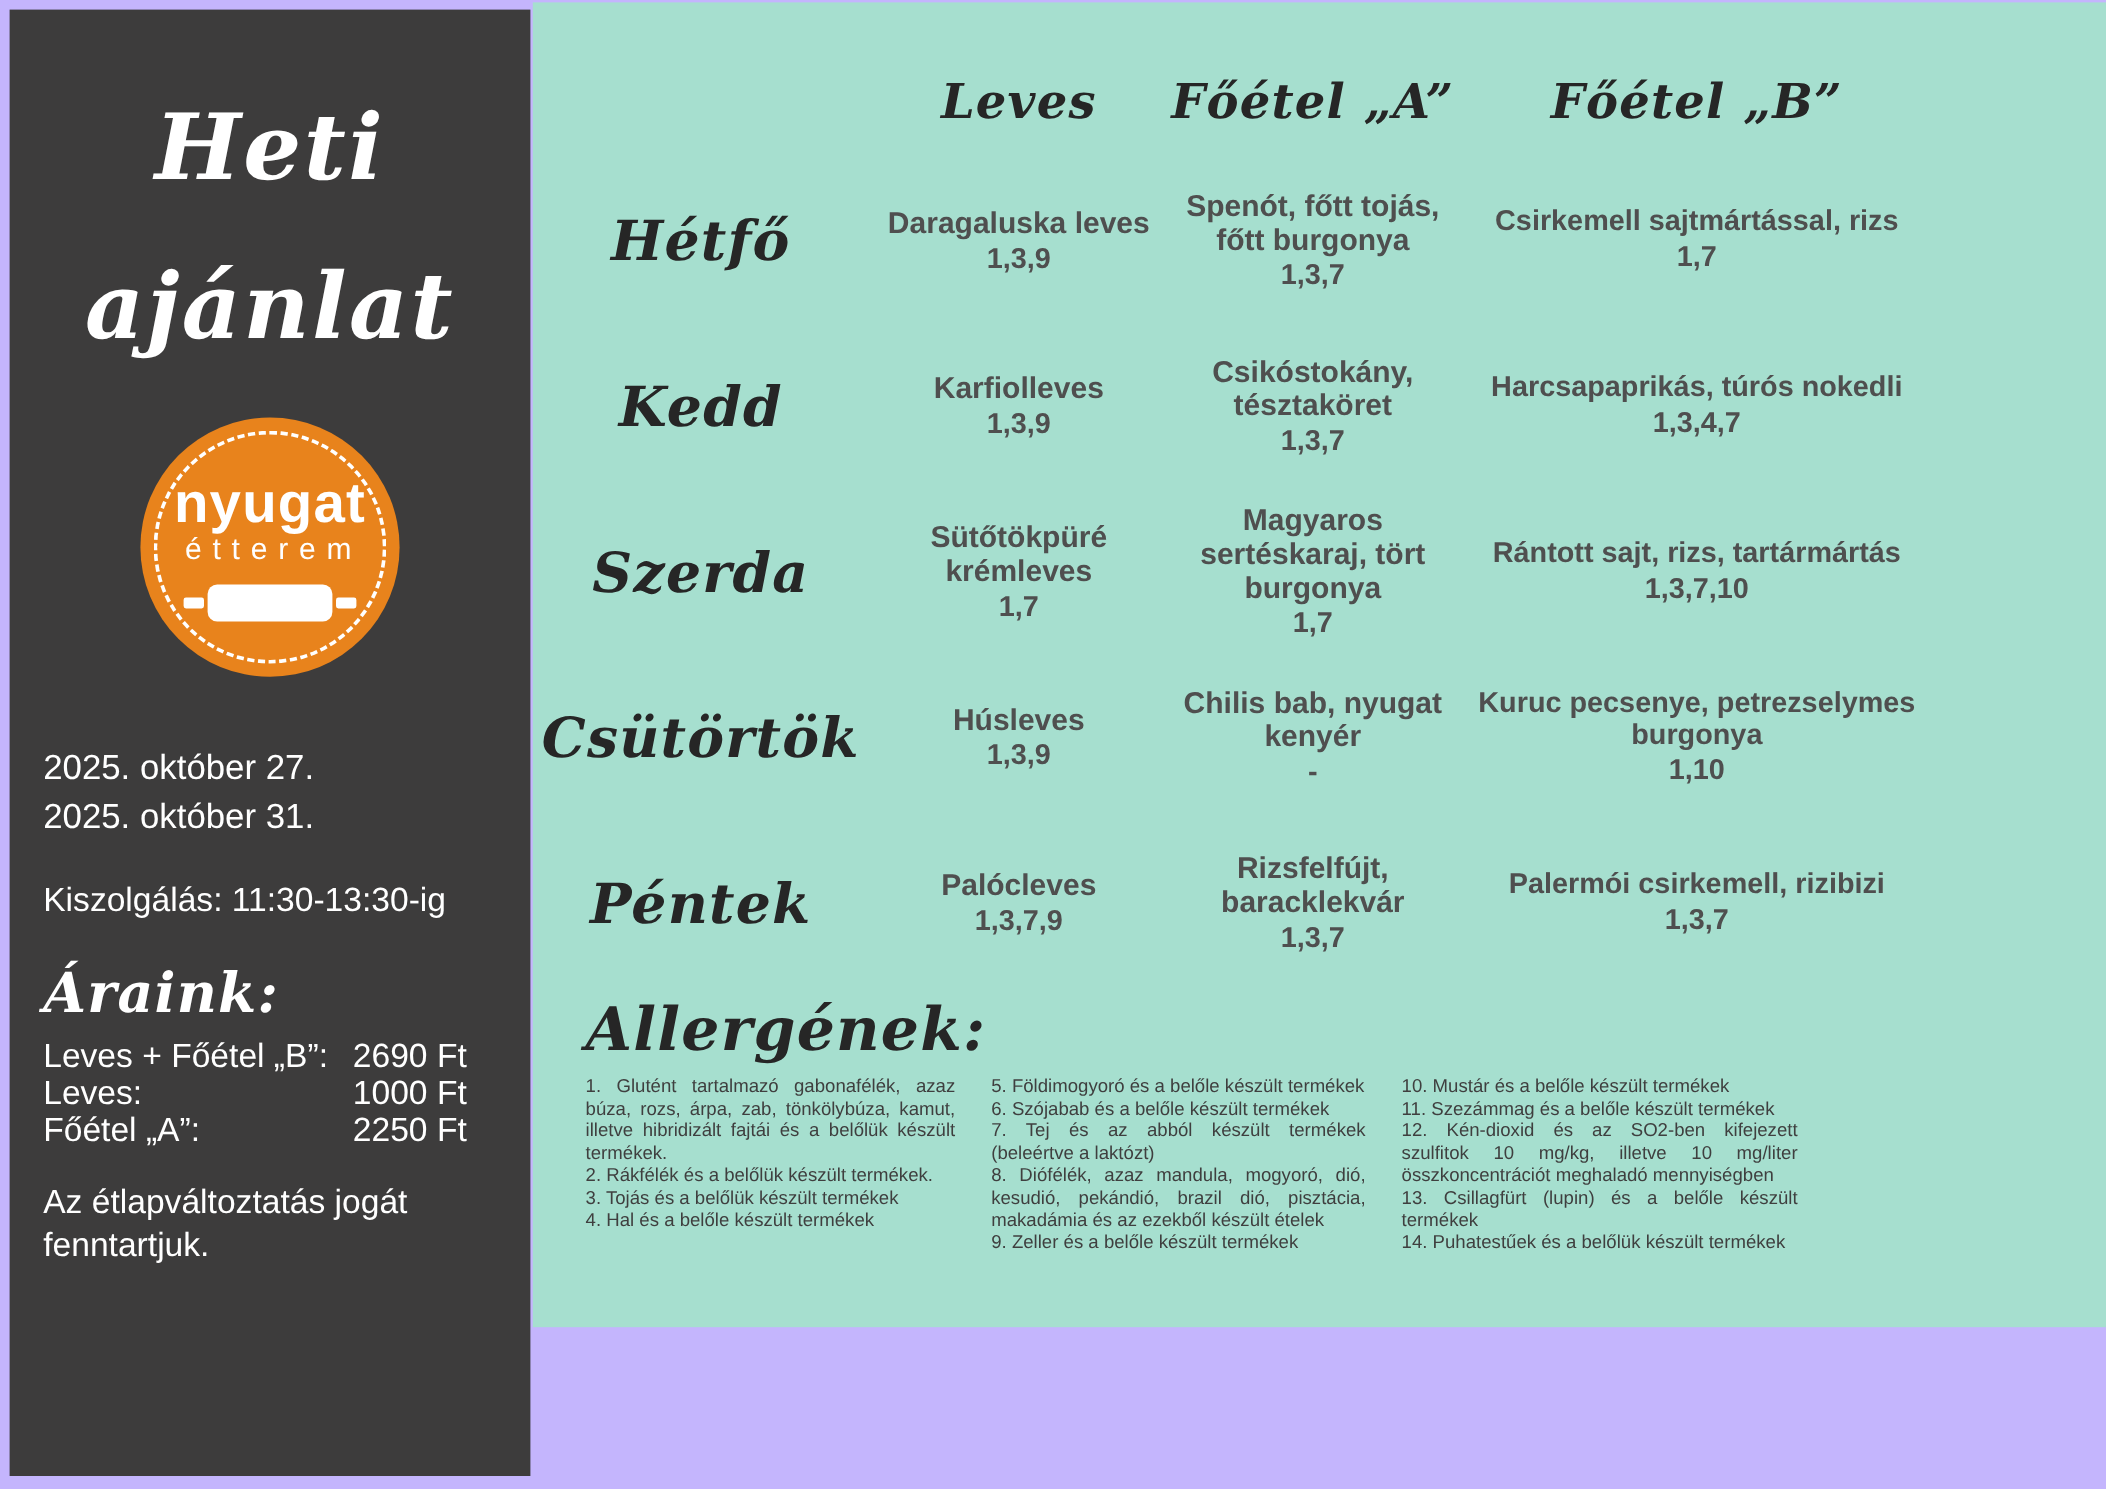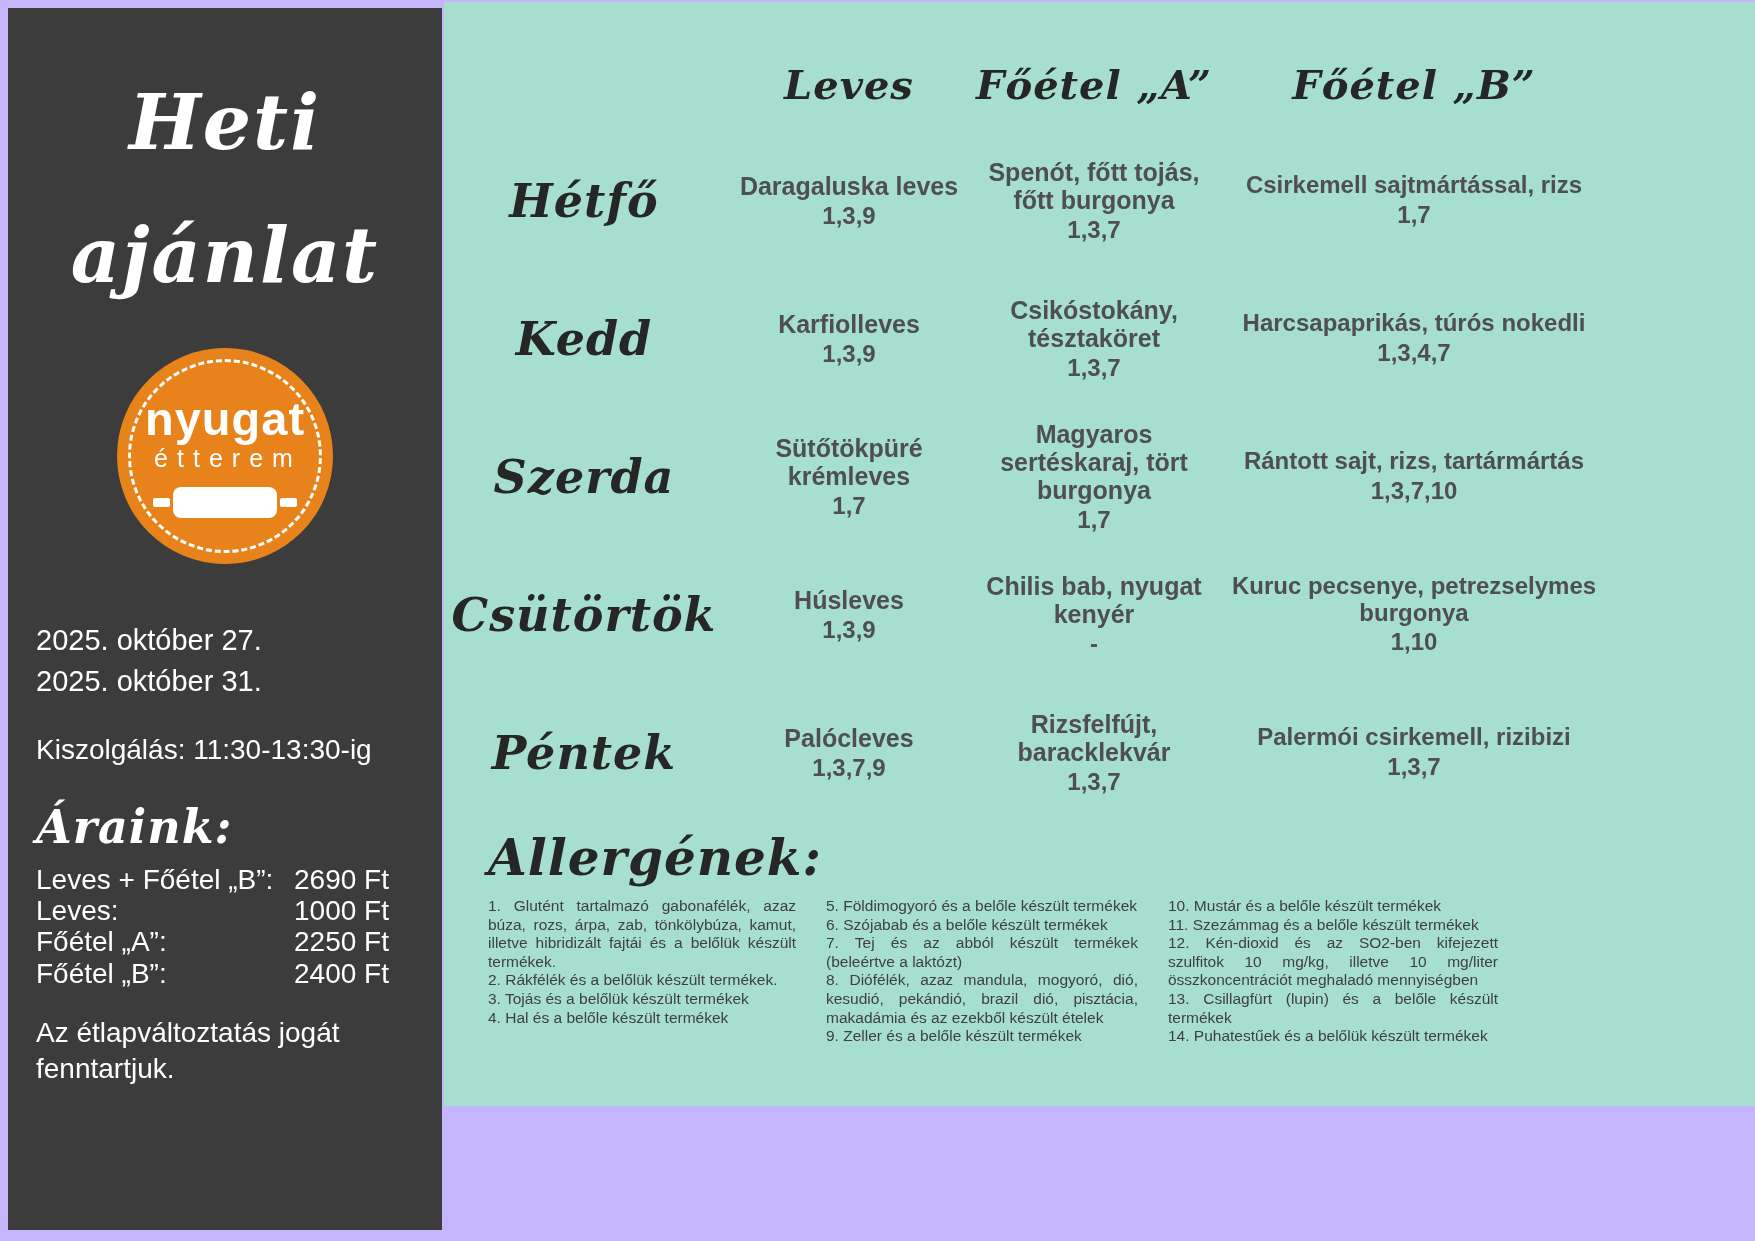--- a/index.html
+++ b/index.html
@@ -121,24 +121,20 @@
         <span class="lbl">Leves + Főétel „B”:</span>
         <span class="val">2690 Ft</span>
       </div>
       <div class="price-row">
         <span class="lbl">Leves:</span>
         <span class="val">1000 Ft</span>
       </div>
       <div class="price-row">
         <span class="lbl">Főétel „A”:</span>
         <span class="val">2250 Ft</span>
-      </div>
-      <div class="price-row">
-        <span class="lbl">Főétel „B”:</span>
-        <span class="val">2400 Ft</span>
       </div>
     </div>
 
     <div class="disclaimer">Az étlapváltoztatás jogát fenntartjuk.</div>
   </aside>
 
   <main class="main">
 
     <div class="menu-grid">
 

